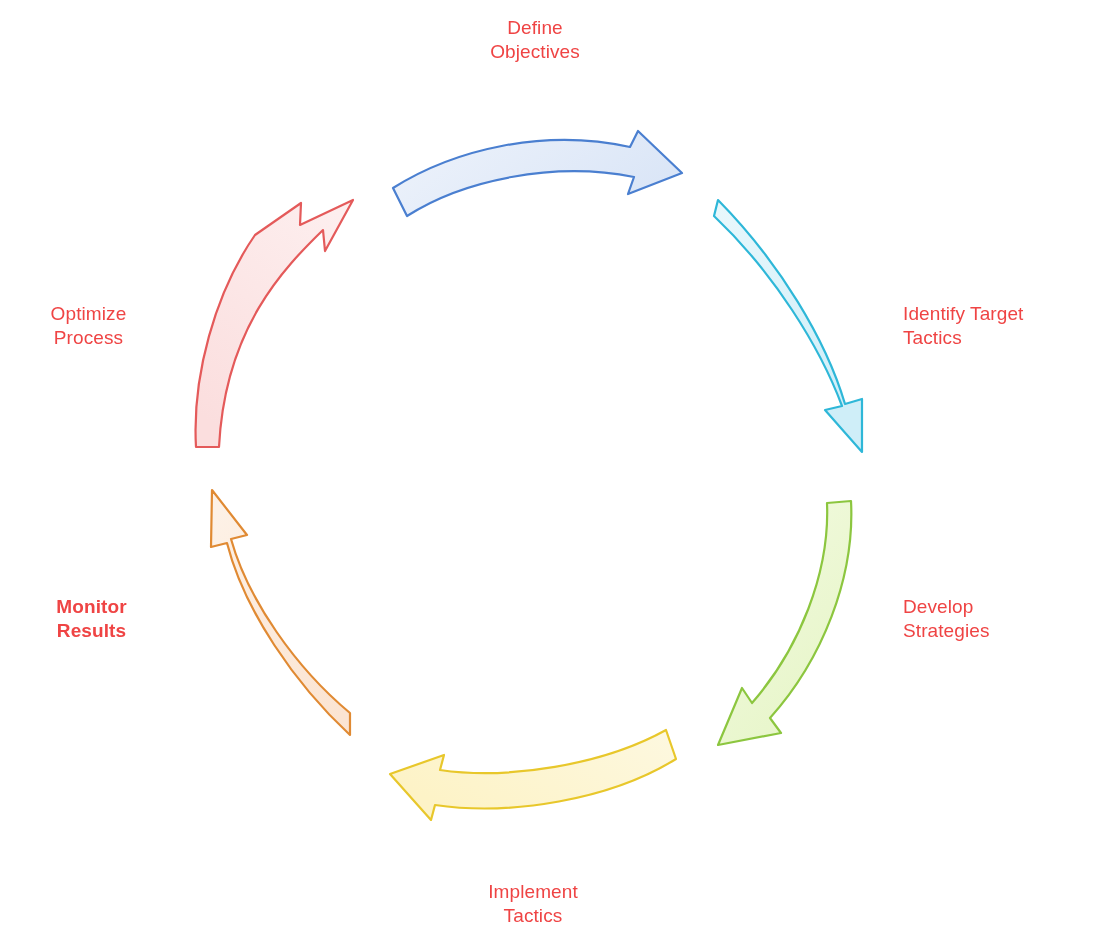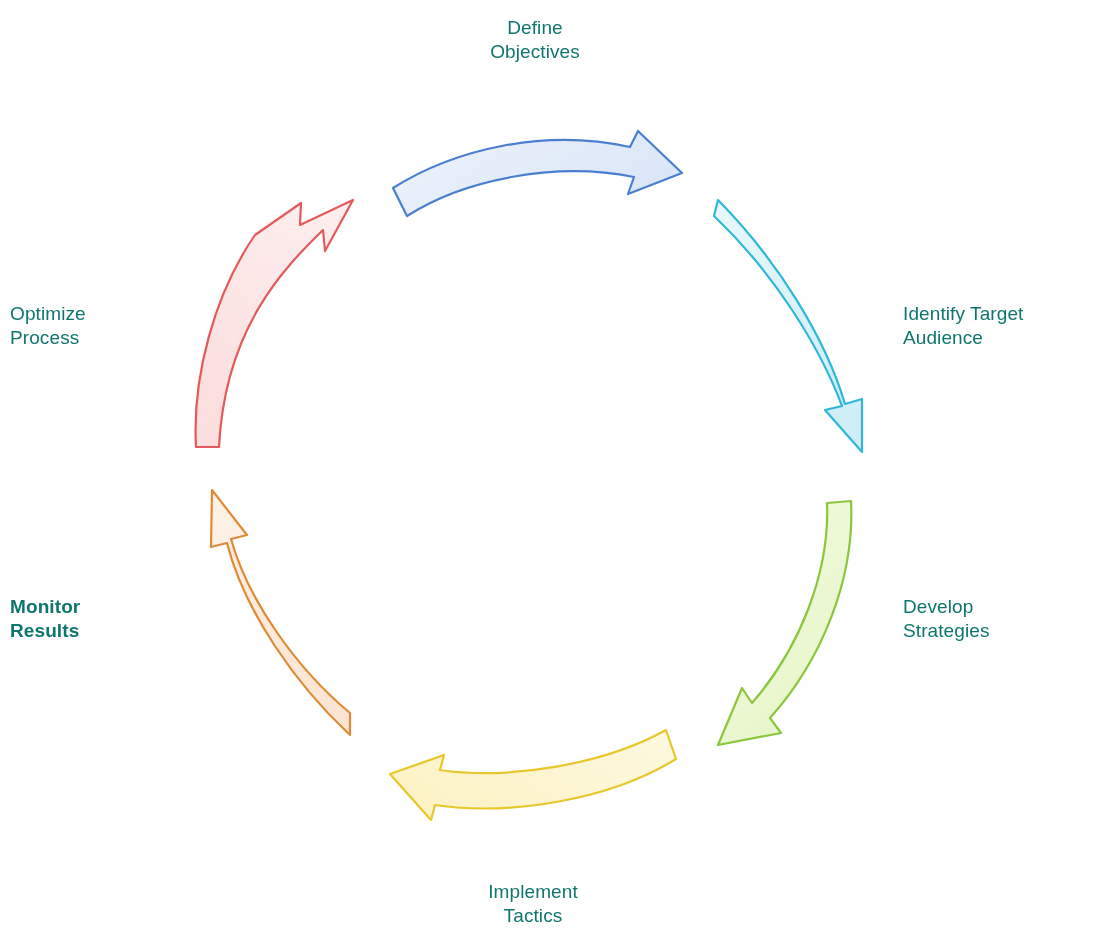--- a/index.html
+++ b/index.html
@@ -21,30 +21,30 @@
   }
   #cycle-svg {
     position: absolute;
     left: 0;
     top: 0;
     width: 1097px;
     height: 939px;
   }
   .step-label {
     position: absolute;
-    color: #0f766e;
+    color: #ef4444;
     font-size: 19px;
     line-height: 24px;
     font-family: "Liberation Sans", sans-serif;
     white-space: pre-line;
     letter-spacing: 0.1px;
   }
   .label-center { text-align: center; }
   .label-left   { text-align: left; }
-  .label-right  { text-align: left; }
+  .label-right  { text-align: center; }
 </style>
 </head>
 <body>
 
 <div id="diagram-root">
 
   <svg id="cycle-svg" viewBox="0 0 1097 939" xmlns="http://www.w3.org/2000/svg">
     <defs>
       <linearGradient id="grad-blue" x1="0" y1="0" x2="1" y2="0.4">
         <stop offset="0%" stop-color="#eef3fb"></stop>
@@ -125,21 +125,21 @@
              L 325,251
              L 323,230
              C 284,268 225,328 219,447
              Z"></path>
   </svg>
 
   <div class="step-label label-center" style="left:455px; top:16px; width:160px;">Define
 Objectives</div>
 
   <div class="step-label label-left" style="left:903px; top:302px; width:190px;">Identify Target
-Audience</div>
+Tactics</div>
 
   <div class="step-label label-left" style="left:903px; top:595px; width:190px;">Develop
 Strategies</div>
 
   <div class="step-label label-center" style="left:453px; top:880px; width:160px;">Implement
 Tactics</div>
 
   <div class="step-label label-right" style="left:10px; top:595px; width:163px;font-weight:bold;">Monitor
 Results</div>
 

